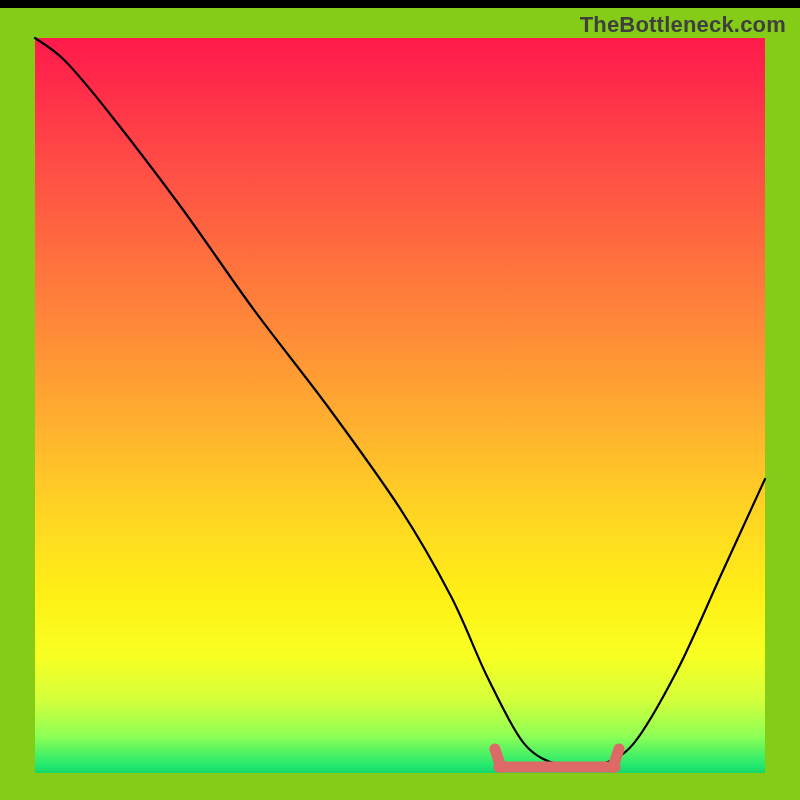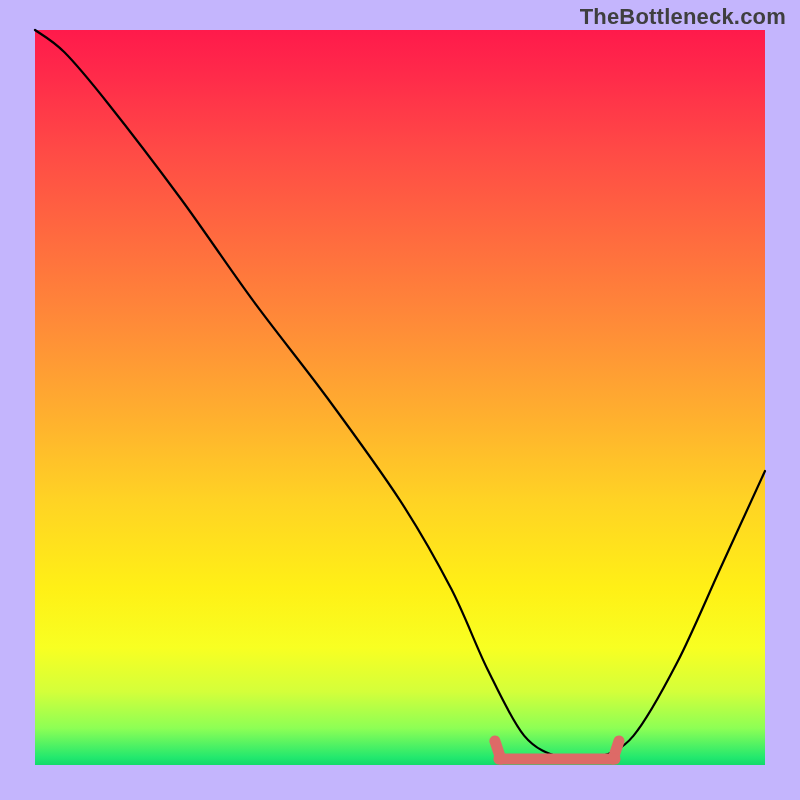--- a/index.html
+++ b/index.html
@@ -7,21 +7,22 @@
     padding: 0;
     width: 800px;
     height: 800px;
     background: #000;
     overflow: hidden;
     font-family: Arial, Helvetica, sans-serif;
   }
   .frame {
     position: absolute;
     inset: 0;
-    background: #c4b5fd;
+    background: #84cc16;
+    margin-top: 8px;
   }
   .watermark {
     position: absolute;
     top: 4px;
     right: 14px;
     color: #3f3f3f;
     font-size: 22px;
     font-weight: 600;
     letter-spacing: 0.2px;
     z-index: 50;

